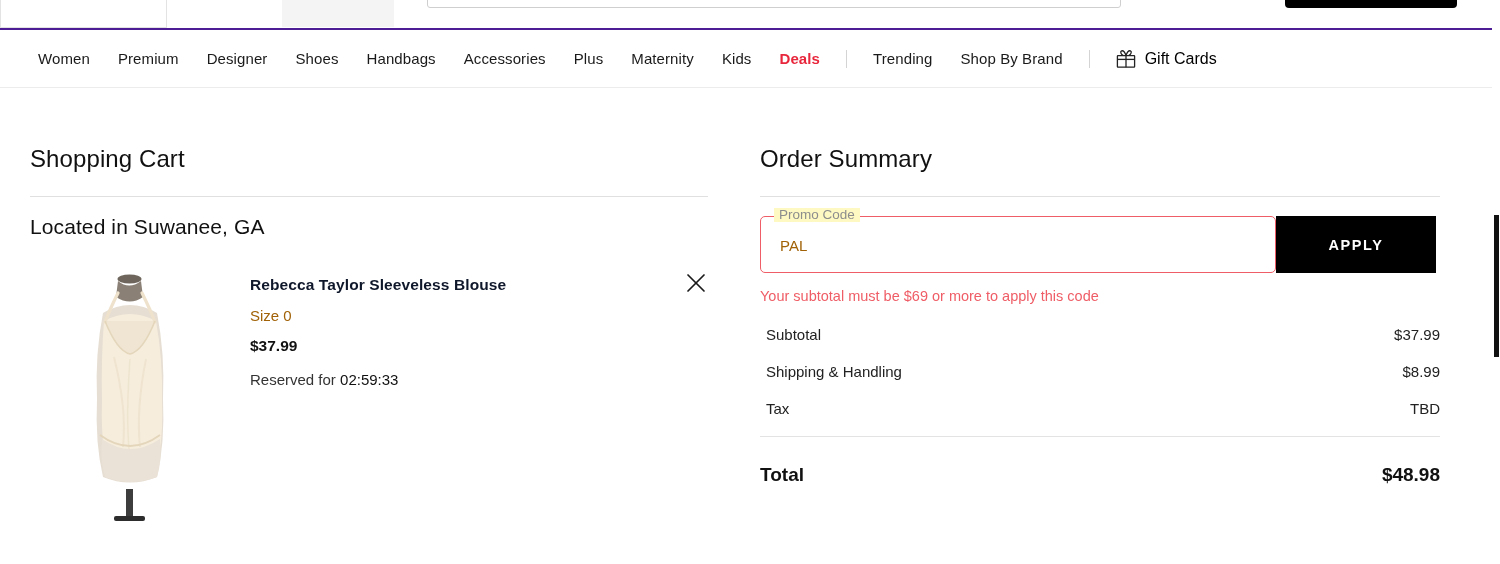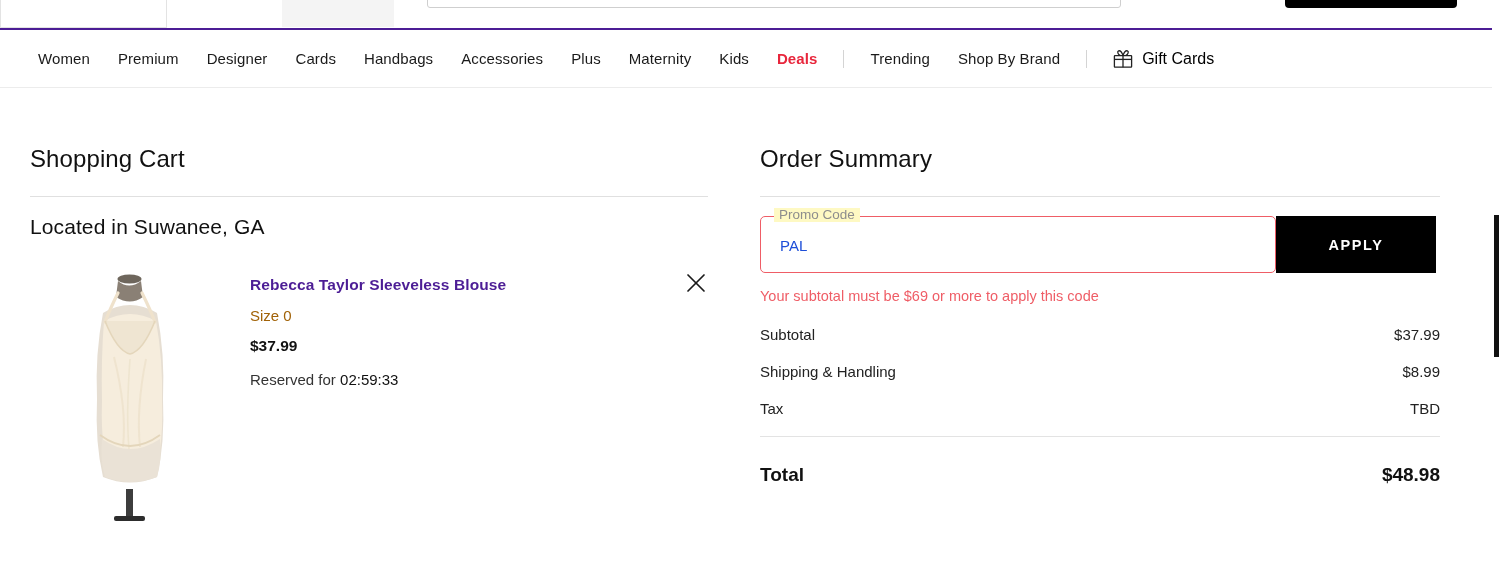--- a/index.html
+++ b/index.html
@@ -64,21 +64,21 @@
     font-size:21px; color:#111; font-weight:400;
     margin-top:18px; letter-spacing:.1px;
   }
 
   
   .cart-item { position:relative; margin-top:22px; display:flex; }
   .thumb { width:200px; height:260px; position:relative; flex:none; }
   .thumb svg { display:block; width:200px; height:260px; }
 
   .item-info { padding-top:15px; padding-left:20px; }
-  .item-title { font-size:15.5px; font-weight:700; color:#4c1d95; letter-spacing:.1px; }
+  .item-title { font-size:15.5px; font-weight:700; color:#0f172a; letter-spacing:.1px; }
   .item-size  { font-size:15px; color:#a16207; margin-top:13px; }
   .item-price { font-size:15.5px; font-weight:700; color:#111; margin-top:13px; }
   .item-reserved { font-size:15px; color:#333; margin-top:16px; }
   .item-reserved b { font-weight:400; color:#111; }
 
   .remove-btn {
     position:absolute; right:-2px; top:9px;
     width:28px; height:28px; background:none; border:none;
     cursor:pointer; display:flex; align-items:center; justify-content:center;
   }
@@ -89,34 +89,34 @@
     position:relative; width:516px; height:57px;
     border:1.4px solid #ef5d66; border-radius:5px; background:#fff;
   }
   .promo-legend {
     position:absolute; left:13px; top:-9px;
     background:#fef9c3; padding:0 5px;
     font-size:13.5px; color:#8d8d8d; line-height:1;
   }
   .promo-value {
     position:absolute; left:19px; top:50%; transform:translateY(-50%);
-    font-size:15px; color:#1d4ed8; background:transparent;
+    font-size:15px; color:#a16207; background:transparent;
     border:none; outline:none; width:470px; padding:0;
     font-family:"Liberation Sans", sans-serif;
   }
   .apply-btn {
     width:160px; height:57px;
     background:#000; color:#fff; border:none; border-radius:0;
     font-size:14.5px; font-weight:700; letter-spacing:1.6px;
     cursor:pointer; font-family:"Liberation Sans", sans-serif;
   }
   .promo-error { font-size:14.5px; color:#ef5d66; margin-top:15px; }
 
   
-  .sum-list { margin-top:22px; }
+  .sum-list { margin-top:22px;margin-left:6px; }
   .sum-row {
     display:flex; justify-content:space-between; align-items:baseline;
     font-size:15px; color:#222; margin-bottom:20px;
   }
   .sum-row:last-child { margin-bottom:0; }
   .sum-val { color:#222; }
   .total-rule { height:1px; background:#e3e3e3; margin-top:19px; }
   .total-row {
     display:flex; justify-content:space-between; align-items:baseline;
     font-size:19px; font-weight:700; color:#111; margin-top:27px;
@@ -141,21 +141,21 @@
     <div class="hdr-box-gray"></div>
     <div class="hdr-search" title=""></div>
     <div class="hdr-black-btn"></div>
   </div>
 
   <nav class="navbar">
     <div class="nav-inner">
       <span class="nav-item">Women</span>
       <span class="nav-item">Premium</span>
       <span class="nav-item">Designer</span>
-      <span class="nav-item">Cards</span>
+      <span class="nav-item">Shoes</span>
       <span class="nav-item">Handbags</span>
       <span class="nav-item">Accessories</span>
       <span class="nav-item">Plus</span>
       <span class="nav-item">Maternity</span>
       <span class="nav-item">Kids</span>
       <span class="nav-item deals">Deals</span>
       <span class="nav-sep"></span>
       <span class="nav-item">Trending</span>
       <span class="nav-item">Shop By Brand</span>
       <span class="nav-sep"></span>

